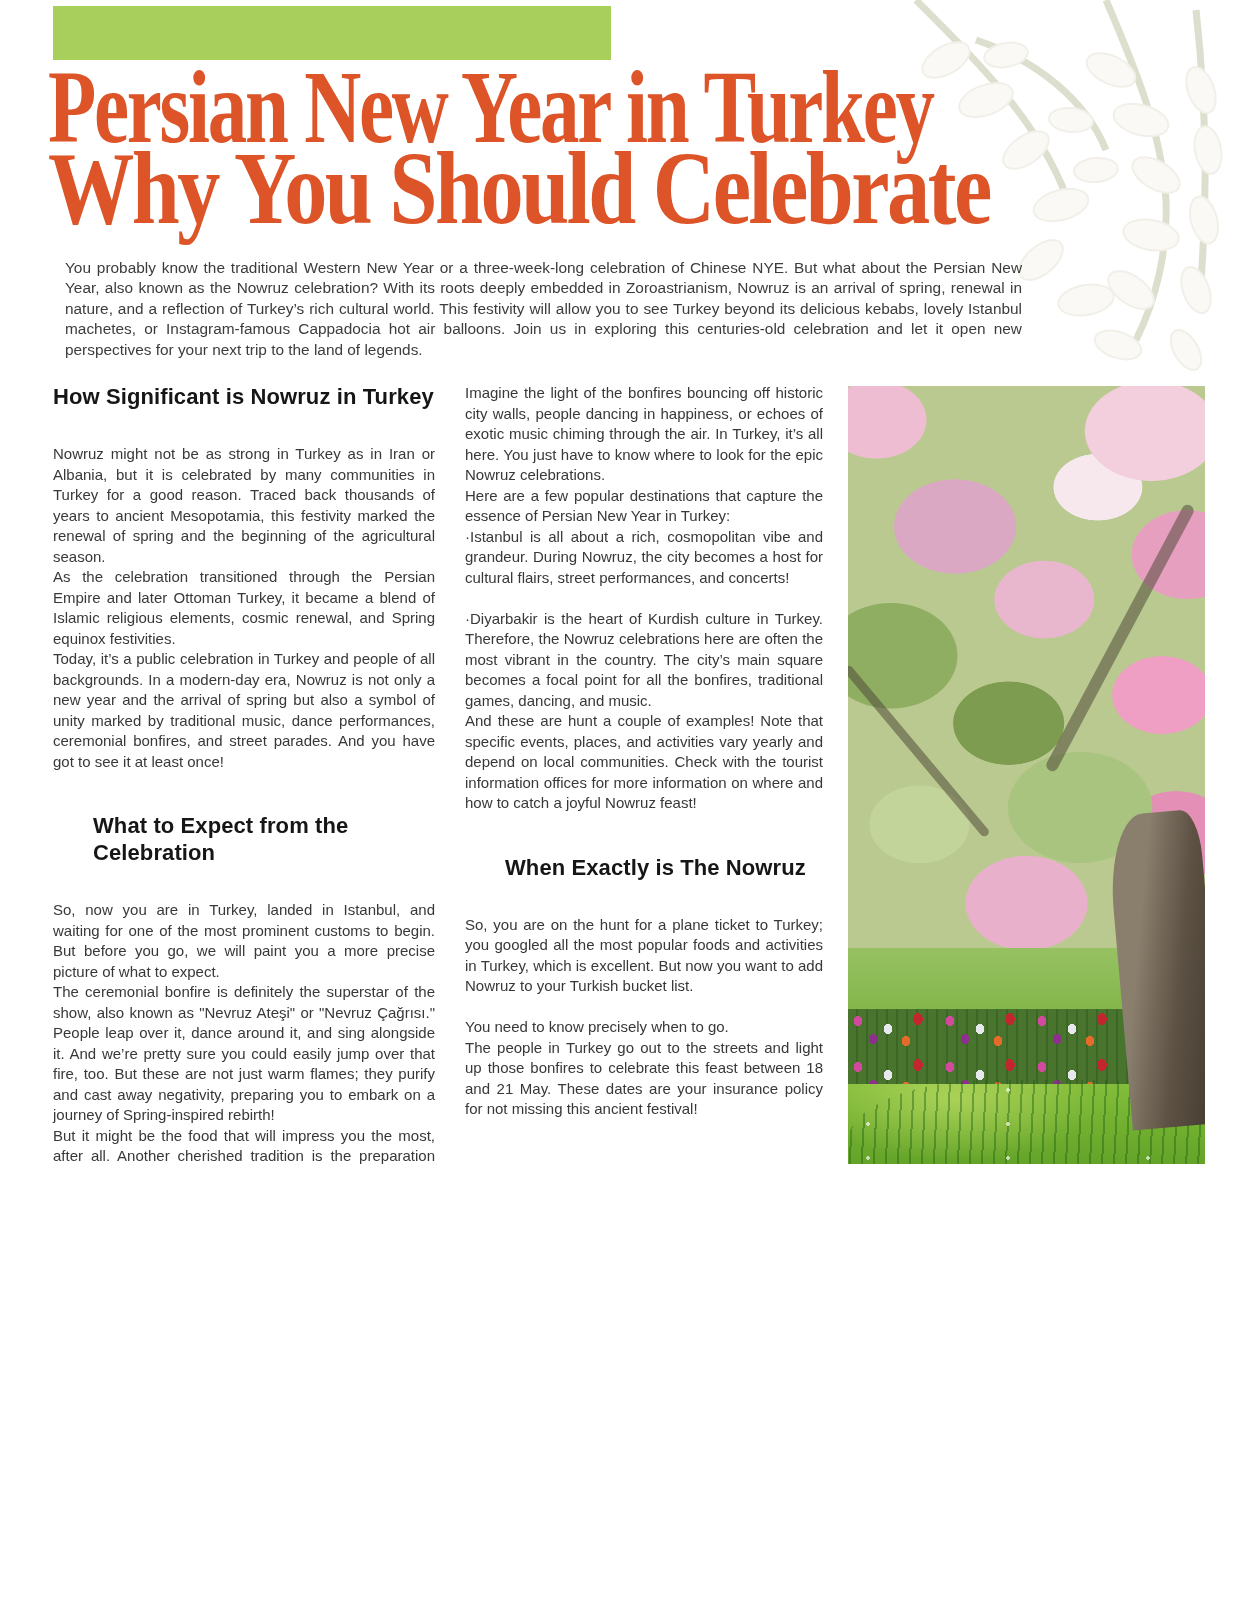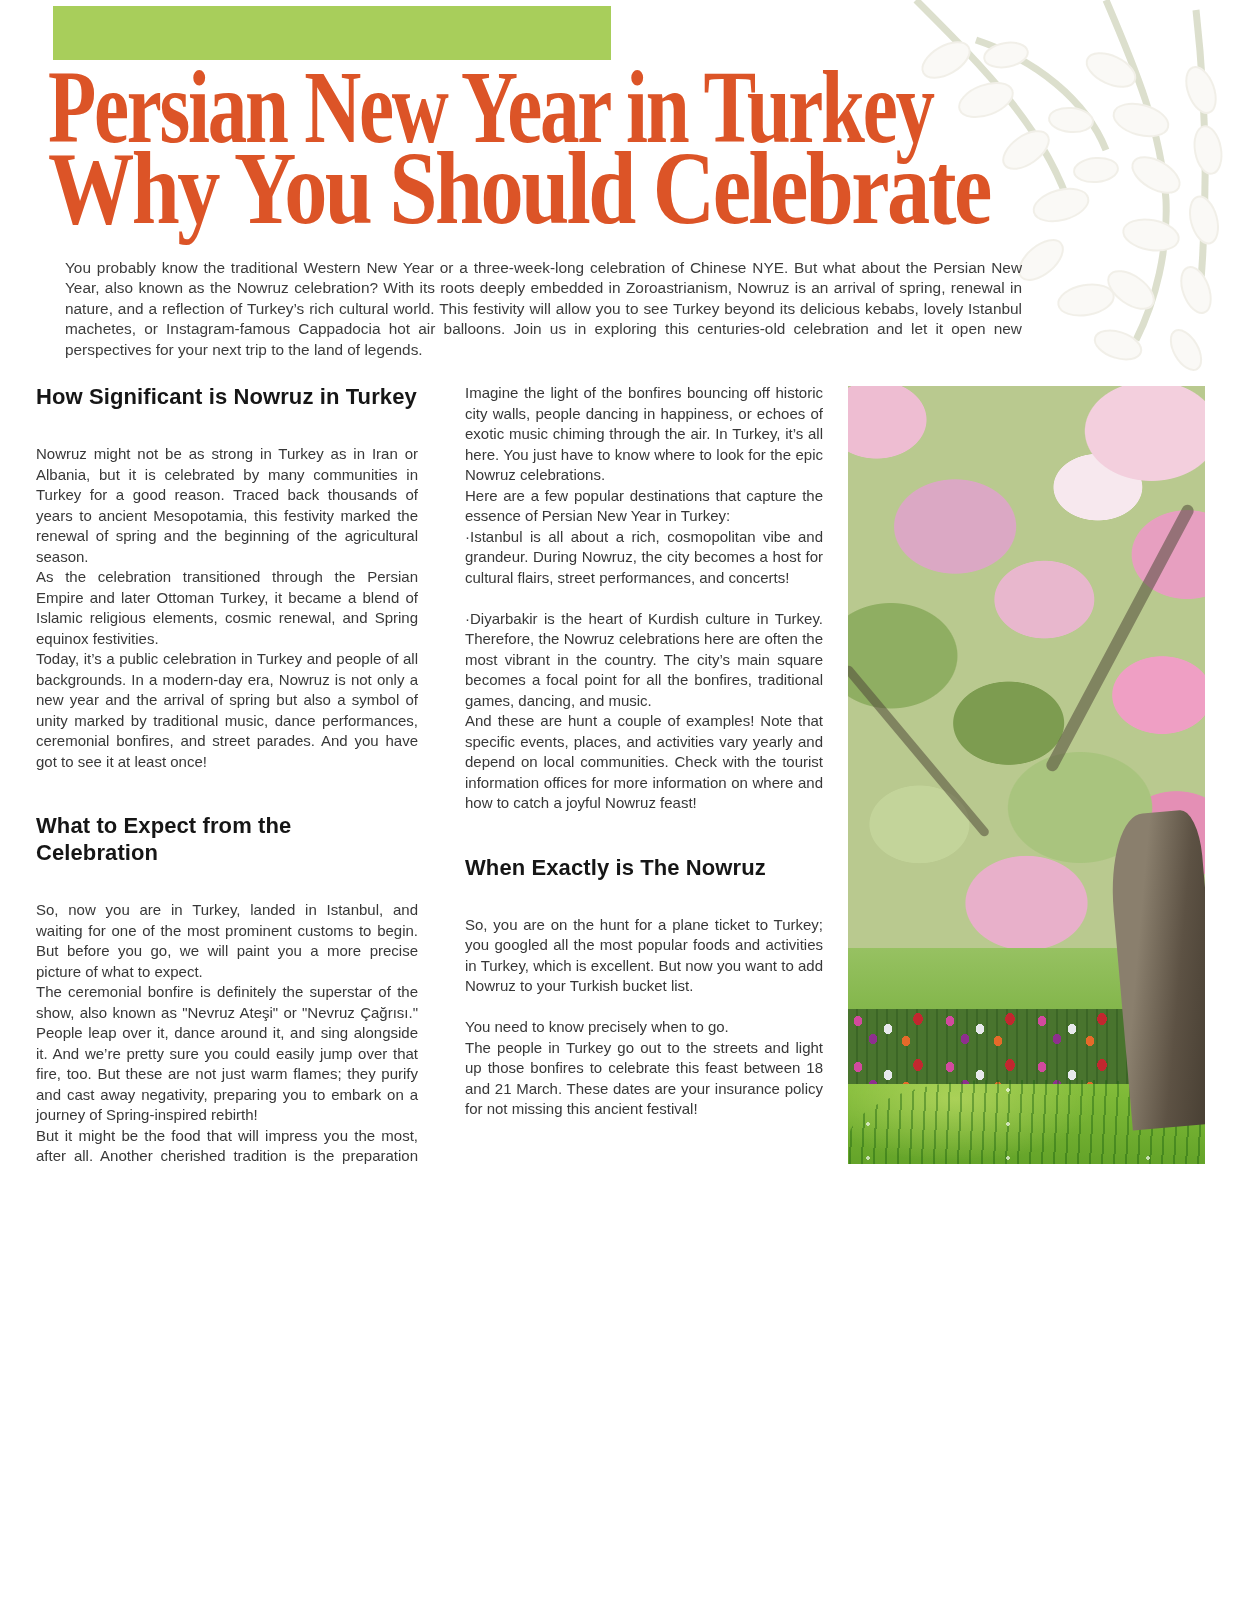--- a/index.html
+++ b/index.html
@@ -19,27 +19,27 @@
       transform-origin:0 50%;}
   .l1{transform:scaleX(.76);}
   .l2{transform:scaleX(.83);}
 
   
   .intro{position:absolute;left:53px;top:246px;width:957px;margin:12px;z-index:3;
          font-size:15.4px;line-height:20.4px;text-align:justify;color:#3c3c3c;}
 
   
   .col{position:absolute;top:383px;z-index:3;}
-  .col-left{left:36px;width:382px;}
+  .col-left{left:53px;width:382px;}
   .col-right{left:465px;width:358px;}
   .col h3{margin:0 0 34px 0;font-size:22px;line-height:27px;font-weight:700;color:#161616;
           letter-spacing:.1px;}
   .col h3.justify{text-align:justify;}
   .col h3 .lightcap{font-weight:400;color:#4a5560;}
-  .col h3.mid{margin-top:40px;}
+  .col h3.mid{margin-top:40px;margin-left:40px;}
   .col p{margin:0;font-size:15px;line-height:20.5px;text-align:justify;color:#383838;}
   .col p.sp{margin-top:20.5px;}
 
   
   .tree-photo{position:absolute;left:848px;top:386px;width:357px;height:851px;overflow:hidden;
               z-index:2;background:#9cb96c;}
   .canopy{position:absolute;left:0;top:0;width:100%;height:66%;
     background-color:#b9c98f;
     background-image:
       radial-gradient(90px 70px at 8% 6%, #eebdd2 0 55%, transparent 56%),
@@ -229,21 +229,21 @@
 
   <div class="col col-right">
     <p>Imagine the light of the bonfires bouncing off historic city walls, people dancing in happiness, or echoes of exotic music chiming through the air. In Turkey, it’s all here. You just have to know where to look for the epic Nowruz celebrations.</p>
     <p>Here are a few popular destinations that capture the essence of Persian New Year in Turkey:</p>
     <p>·Istanbul is all about a rich, cosmopolitan vibe and grandeur. During Nowruz, the city becomes a host for cultural flairs, street performances, and concerts!</p>
     <p class="sp">·Diyarbakir is the heart of Kurdish culture in Turkey. Therefore, the Nowruz celebrations here are often the most vibrant in the country. The city’s main square becomes a focal point for all the bonfires, traditional games, dancing, and music.</p>
     <p>And these are hunt a couple of examples! Note that specific events, places, and activities vary yearly and depend on local communities. Check with the tourist information offices for more information on where and how to catch a joyful Nowruz feast!</p>
     <h3 class="mid">When Exactly is The Nowruz</h3>
     <p>So, you are on the hunt for a plane ticket to Turkey; you googled all the most popular foods and activities in Turkey, which is excellent. But now you want to add Nowruz to your Turkish bucket list.</p>
     <p class="sp">You need to know precisely when to go.</p>
-    <p>The people in Turkey go out to the streets and light up those bonfires to celebrate this feast between 18 and 21 March. These dates are your insurance policy for not missing this ancient festival!</p>
+    <p>The people in Turkey go out to the streets and light up those bonfires to celebrate this feast between 18 and 21 May. These dates are your insurance policy for not missing this ancient festival!</p>
   </div>
 
   <div class="tree-photo">
     <div class="midband"></div>
     <div class="canopy"></div>
     <div class="branch b1"></div>
     <div class="branch b2"></div>
     <div class="tulips"></div>
     <div class="lawn"></div>
     <div class="tufts"></div>

